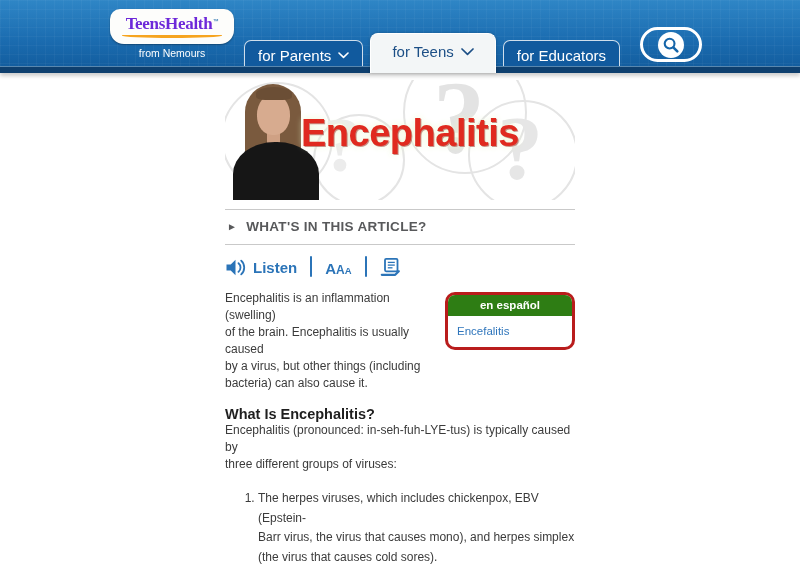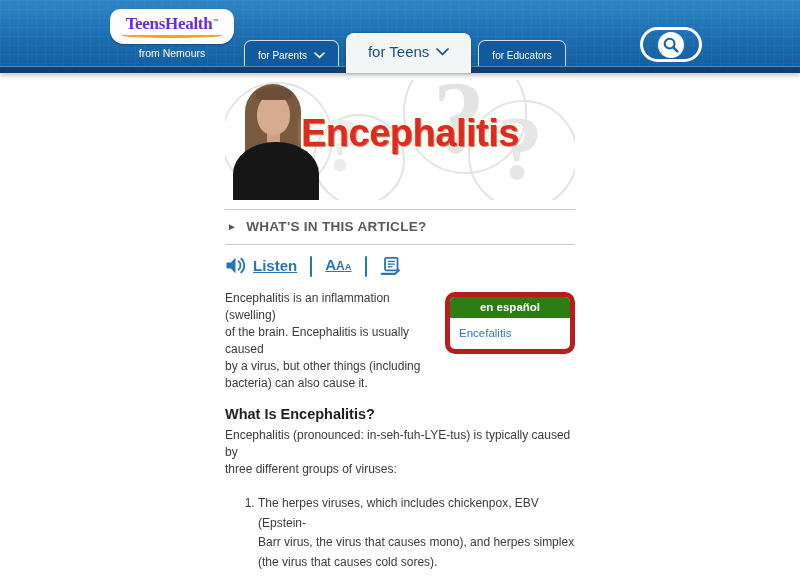--- a/index.html
+++ b/index.html
@@ -23,21 +23,21 @@
     box-shadow:0 1px 2px rgba(0,0,0,.35); }
   .logo-text { color:#6d28d9; font-family:"Liberation Serif", serif; font-weight:bold;
     font-size:17px; letter-spacing:-0.3px; }
   .logo-tm { color:#1767a8; font-size:6px; vertical-align:super; }
   .logo-swoosh { height:3px; margin:1px 4px 0; background:#f6a41f; border-radius:0 0 60% 60%/0 0 100% 100%; }
   .logo-tagline { color:#fff; font-size:10.5px; margin-top:3px; }
 
   .tabs { position:absolute; left:244px; bottom:7px; display:flex; align-items:flex-end; gap:7px; }
   .tab { display:flex; align-items:center; gap:7px; cursor:pointer;
     background:#115a9e; border:1px solid rgba(255,255,255,.8); border-bottom:none;
-    border-radius:7px 7px 0 0; color:#fff; font-size:10px; padding:5px 13px 2px; height:26px; }
+    border-radius:7px 7px 0 0; color:#fff; font-size:15px; padding:5px 13px 2px; height:26px; }
   .tab.active { background:#f3f6f7; color:#1c4f86; font-size:15px; height:40px;
     padding:8px 21px 12px; margin-bottom:-7px; border-color:#fff; border-radius:8px 8px 0 0;
     position:relative; z-index:3; box-shadow:0 0 3px rgba(0,0,0,.25); }
   .chev { display:block; }
 
   .search-btn { position:absolute; left:640px; top:27px; width:62px; height:35px;
     border:3px solid #fff; border-radius:18px; display:flex; align-items:center;
     justify-content:center; cursor:pointer; }
   .search-circle { width:26px; height:26px; background:#fff; border-radius:50%;
     display:flex; align-items:center; justify-content:center; }
@@ -74,43 +74,43 @@
   .breadcrumb .current { color:#57585a; }
   .breadcrumb .sep { margin:0 3px; font-weight:normal; }
 
   
   .article-nav { margin-top:9px; border-top:1px solid #c9c9c9; border-bottom:1px solid #c9c9c9;
     padding:9px 2px 10px; display:flex; align-items:center; gap:9px; cursor:pointer;
     color:#58595b; font-weight:bold; font-size:13.5px; letter-spacing:.3px; }
   .article-nav .arrow { font-size:10px; line-height:1; padding-top:1px; }
 
   
-  .toolbar { margin-top:2px; padding:9px 0 10px; display:flex; align-items:flex-start;
-    gap:13px; color:#2b74b8;text-decoration:underline; }
+  .toolbar { margin-top:2px; padding:9px 0 10px; display:flex; align-items:flex-end;
+    gap:13px; color:#2b74b8; }
   .listen { display:flex; align-items:center; gap:6px; cursor:pointer;
     font-weight:bold; font-size:15px; color:#2b74b8; }
   .tdiv { width:2px; height:21px; background:#2b74b8; border-radius:2px; }
   .textsize { display:flex; align-items:baseline; cursor:pointer; font-weight:bold; color:#2b74b8; }
   .textsize .a1 { font-size:15px; } .textsize .a2 { font-size:12px; } .textsize .a3 { font-size:9.5px; }
   .print { cursor:pointer; display:flex; align-items:center; }
 
   
   .intro { margin-top:3px; overflow:hidden; }
   .body-text { font-size:12px; line-height:17px; color:#3b3b3b; }
   .prewrap { white-space:pre-line; }
-  .espanol { float:right; width:130px; margin:2px 0 8px 12px; border:5px solid #b91c1c;
+  .espanol { float:right; width:130px; margin:2px 0 8px 12px; border:3px solid #b91c1c;
     border-radius:10px; overflow:hidden; background:#fff; }
   .espanol-head { background:#2e7d14; color:#fff; font-weight:bold; font-size:11.5px;
     text-align:center; padding:4px 0 5px; }
   .espanol-body { padding:5px 9px 8px; }
   .espanol-body a { color:#3076bc; font-size:11.5px; text-decoration:none; cursor:pointer; }
 
   
   h2.section-heading { margin-top:14px; font-size:14.5px; color:#1f1f1f; }
-  .section-lead { margin-top:5px; }
+  .section-lead { }
   ol.virus-list { margin-top:16px; padding-left:33px; }
   ol.virus-list li { font-size:12px; line-height:19.5px; color:#3b3b3b; margin-bottom:12px; }
 </style>
 </head>
 <body>
 
 <div class="page">
 
   <header class="header">
 

